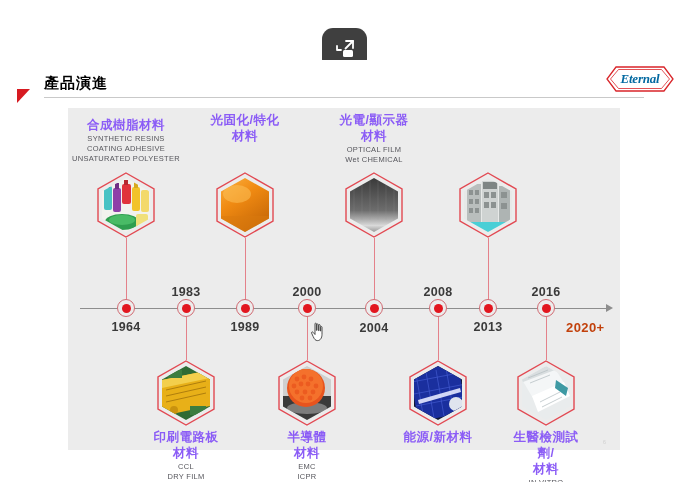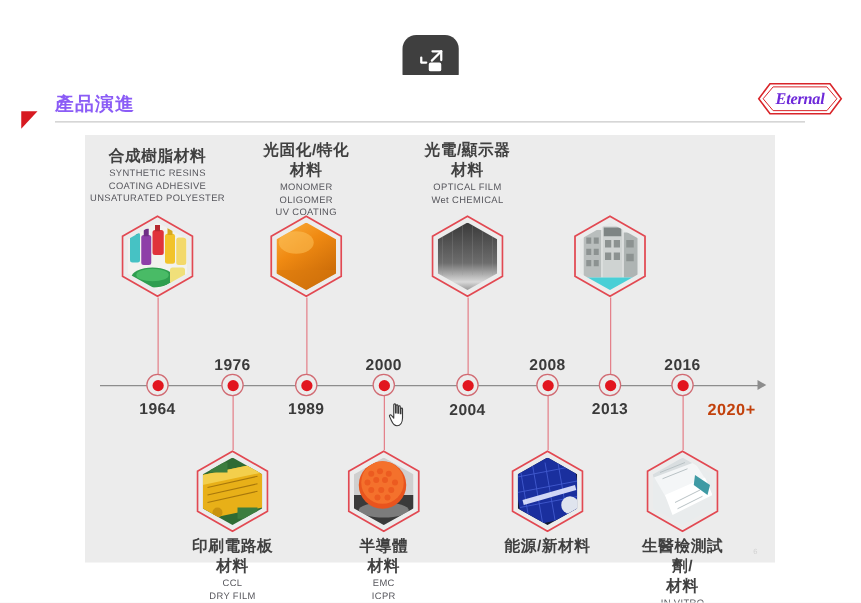--- a/index.html
+++ b/index.html
@@ -40,21 +40,21 @@
     height: 400px;
     background: #ffffff;
   }
 
   #slide-title {
     position: absolute;
     left: 44px;
     top: 14px;
     font-size: 15px;
     font-weight: bold;
-    color: #8b5cf6;
+    color: #000000;
     letter-spacing: 1px;
     white-space: nowrap;
   }
   #title-underline {
     position: absolute;
     left: 44px;
     top: 37px;
     width: 600px;
     height: 1px;
     background: #c9c9c9;
@@ -80,21 +80,21 @@
     position: absolute;
     left: 0; top: 0;
     width: 70px; height: 30px;
     display: flex;
     align-items: center;
     justify-content: center;
     font-family: "Liberation Serif", "DejaVu Serif", serif;
     font-style: italic;
     font-weight: bold;
     font-size: 13px;
-    color: #6d28d9;
+    color: #0369a1;
     letter-spacing: -0.2px;
     text-align: center;
   }
 
   
   #content-panel {
     position: absolute;
     left: 68px;
     top: 48px;
     width: 552px;
@@ -198,21 +198,21 @@
   
   .item-label {
     position: absolute;
     transform: translateX(-50%);
     text-align: center;
     white-space: nowrap;
   }
   .lbl-cn {
     font-size: 12.5px;
     font-weight: bold;
-    color: #404040;
+    color: #8b5cf6;
     line-height: 16px;
     letter-spacing: 0.5px;
   }
   .lbl-en {
     font-size: 7.5px;
     color: #56565c;
     line-height: 10px;
     letter-spacing: 0.3px;
     margin-top: 1px;
   }
@@ -322,23 +322,20 @@
           <rect x="0" y="38" width="48" height="16" fill="#d9790e" opacity="0.5"></rect>
         </svg>
       </div>
       <svg class="hex-outline" viewBox="0 0 58 66">
         <polygon points="29,1 57,17 57,49 29,65 1,49 1,17" fill="none" stroke="#e24952" stroke-width="1.4"></polygon>
       </svg>
     </div>
     <div class="item-label" style="left:177px; top:4px;">
       <div class="lbl-cn" style="white-space:pre-line;">光固化/特化
 材料</div>
-      <div class="lbl-en" style="white-space:pre-line;">MONOMER
-OLIGOMER
-UV COATING</div>
     </div>
 
     <div class="stem" style="left:306px; top:130px; height:70px;"></div>
     <div class="node" style="left:306px; top:200px;"></div>
     <div class="year" style="left:306px; top:198px;margin-top:15px;">2004</div>
 
     <div class="hex-wrap" style="left:306px; top:64px;">
       <div class="hex-photo">
         <svg width="48" height="54" viewBox="0 0 48 54">
           <defs>
@@ -400,21 +397,21 @@
           <rect x="0" y="44" width="48" height="10" fill="#49cfd6"></rect>
         </svg>
       </div>
       <svg class="hex-outline" viewBox="0 0 58 66">
         <polygon points="29,1 57,17 57,49 29,65 1,49 1,17" fill="none" stroke="#e24952" stroke-width="1.4"></polygon>
       </svg>
     </div>
 
     <div class="stem" style="left:118px; top:200px; height:52px;"></div>
     <div class="node" style="left:118px; top:200px;"></div>
-    <div class="year" style="left:118px; top:177px;">1976</div>
+    <div class="year" style="left:118px; top:177px;">1983</div>
 
     <div class="hex-wrap" style="left:118px; top:252px;">
       <div class="hex-photo">
         <svg width="48" height="54" viewBox="0 0 48 54">
           <rect width="48" height="54" fill="#2f6b34"></rect>
           <polygon points="0,14 48,4 48,40 0,50" fill="#e8b018"></polygon>
           <polygon points="0,14 48,4 48,12 0,22" fill="#f3cf4c"></polygon>
           <g stroke="#a8780c" stroke-width="0.9">
             <line x1="4" y1="24" x2="44" y2="15"></line>
             <line x1="4" y1="30" x2="44" y2="21"></line>

